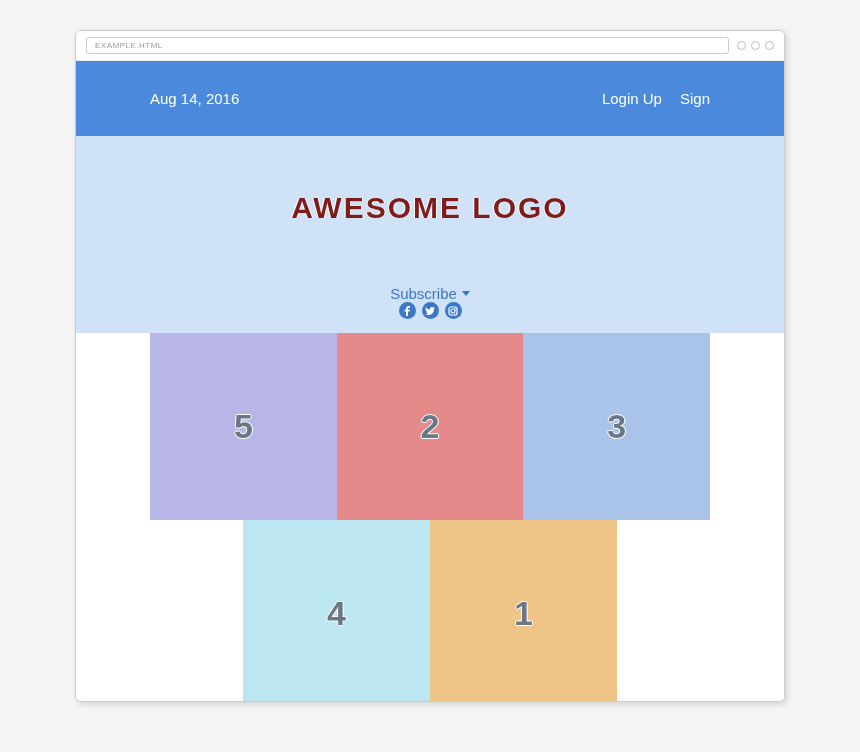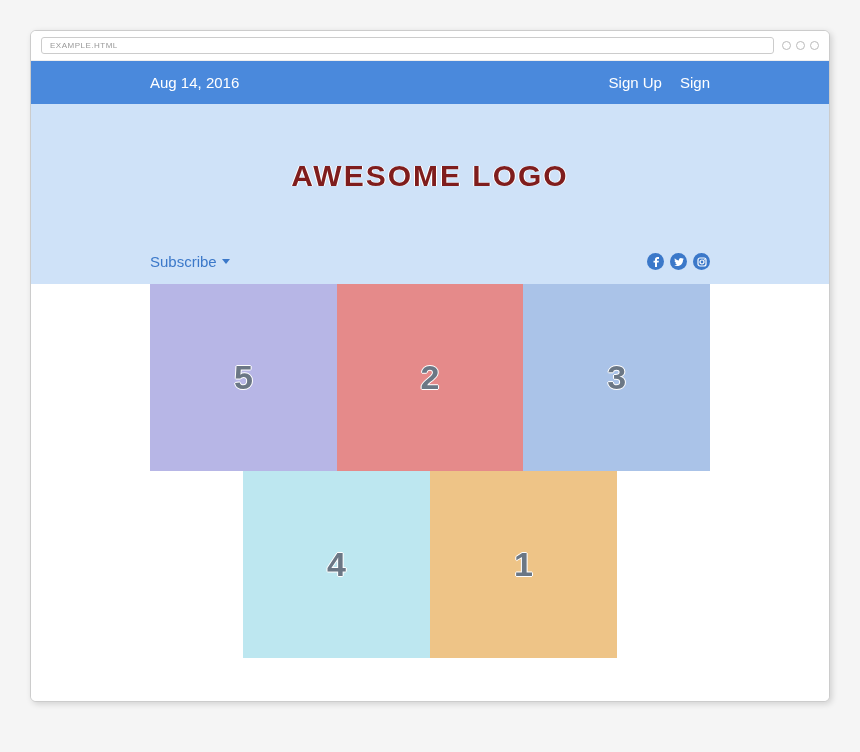--- a/index.html
+++ b/index.html
@@ -2,21 +2,21 @@
 <html><head>
   <meta charset="utf-8">
   <style>
     * { margin: 0; padding: 0; box-sizing: border-box; }
     body {
       font-family: -apple-system, BlinkMacSystemFont, "Segoe UI", sans-serif;
       background: #f5f5f5;
       padding: 30px;
     }
     .browser-window {
-      width: 800px;
+      width: 710px;
       margin: 0 auto;
       background: #fff;
       border: 1px solid #ccc;
       border-radius: 6px;
       box-shadow: 2px 2px 6px rgba(0,0,0,0.15);
       overflow: hidden;
     }
     .browser-chrome {
       display: flex;
       align-items: center;
@@ -55,21 +55,21 @@
     .topbar {
       background: #4a89dc;
       color: #fff;
       display: flex;
       align-items: center;
       padding: 13px 0;
       font-size: 15px;
     }
     .topbar-inner {
       width: 560px;
-      margin: 0 auto;
+      margin: 16px auto;
       display: flex;
       align-items: center;
       justify-content: space-between;
     }
     .topbar-date { }
     .topbar-links { display: flex; gap: 18px; }
     .topbar-links span { cursor: pointer; }
     .hero {
       background: #cfe2f8;
       padding-top: 55px;
@@ -86,20 +86,21 @@
       letter-spacing: 2px;
       color: #7f1d1d;
       text-shadow: -1px 0 #fff, 1px 0 #fff;
       font-family: Impact, "Arial Black", sans-serif;
     }
     .hero-bottom {
       display: flex;
       justify-content: space-between;
       align-items: center;
       margin-top: 60px;
+      flex-direction: column;
     }
     .subscribe {
       color: #3b78c9;
       font-size: 15px;
       cursor: pointer;
       display: flex;
       align-items: center;
       gap: 5px;
     }
     .caret-down {
@@ -161,21 +162,21 @@
       <div class="dot"></div>
     </div>
   </div>
 
   <div class="viewport">
 
     <div class="topbar">
       <div class="topbar-inner">
         <div class="topbar-date">Aug 14, 2016</div>
         <div class="topbar-links">
-          <span>Sign Up</span>
+          <span>Login Up</span>
           <span>Sign</span>
         </div>
       </div>
     </div>
 
     <div class="hero">
       <div class="hero-inner">
         <div class="logo">AWESOME LOGO</div>
         <div class="hero-bottom">
           <div class="subscribe">

